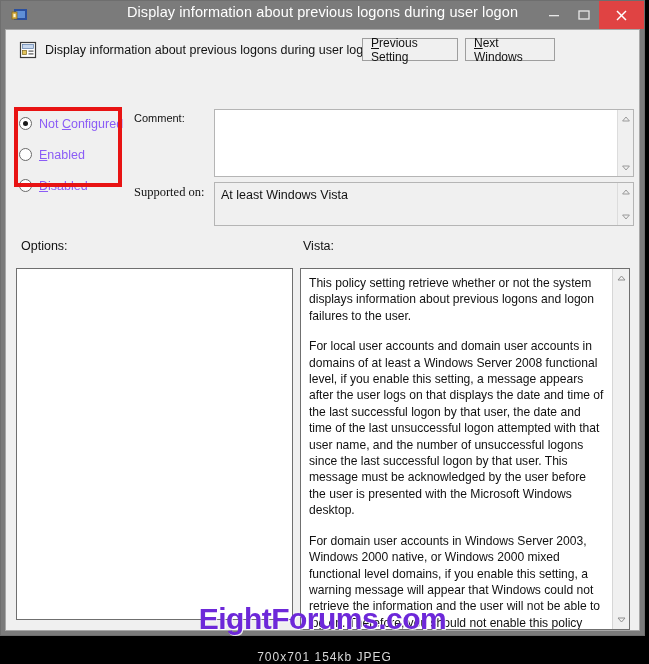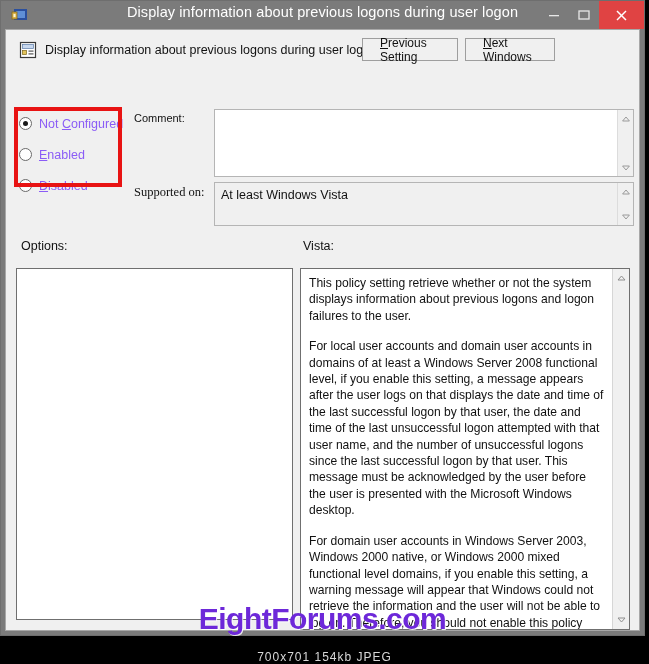--- a/index.html
+++ b/index.html
@@ -97,21 +97,21 @@
   }
   .navbtn {
     position: absolute;
     top: 8px;
     height: 23px;
     background: #f0f0f0;
     border: 1px solid #9e9e9e;
     font-family: "Liberation Sans", sans-serif;
     font-size: 12px;
     color: #111111;
-    padding: 0 17px;
+    padding: 0 8px;
     box-sizing: border-box;
     cursor: default;
     display: flex;
     align-items: center;
     justify-content: center;
   }
   #btn-prev-setting { left: 356px; width: 96px; }
   #btn-next-setting { left: 459px; width: 90px; }
   .acc { text-decoration: underline; }
 

